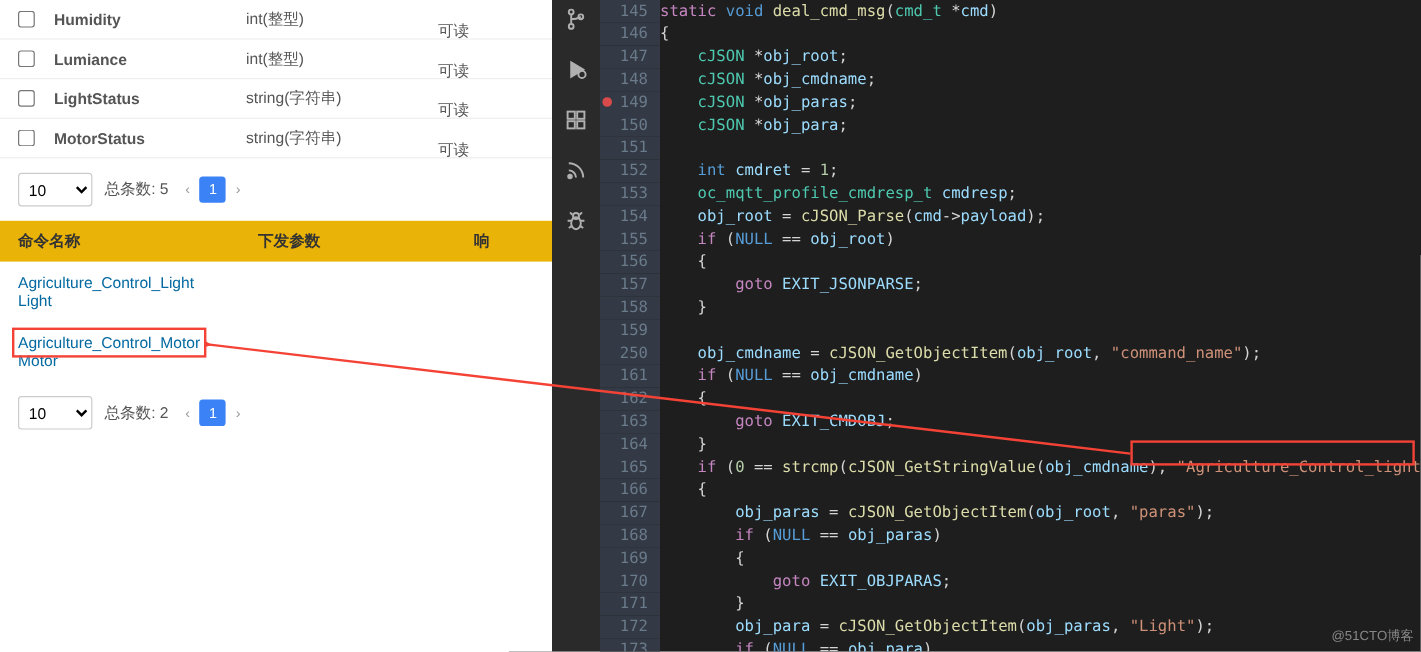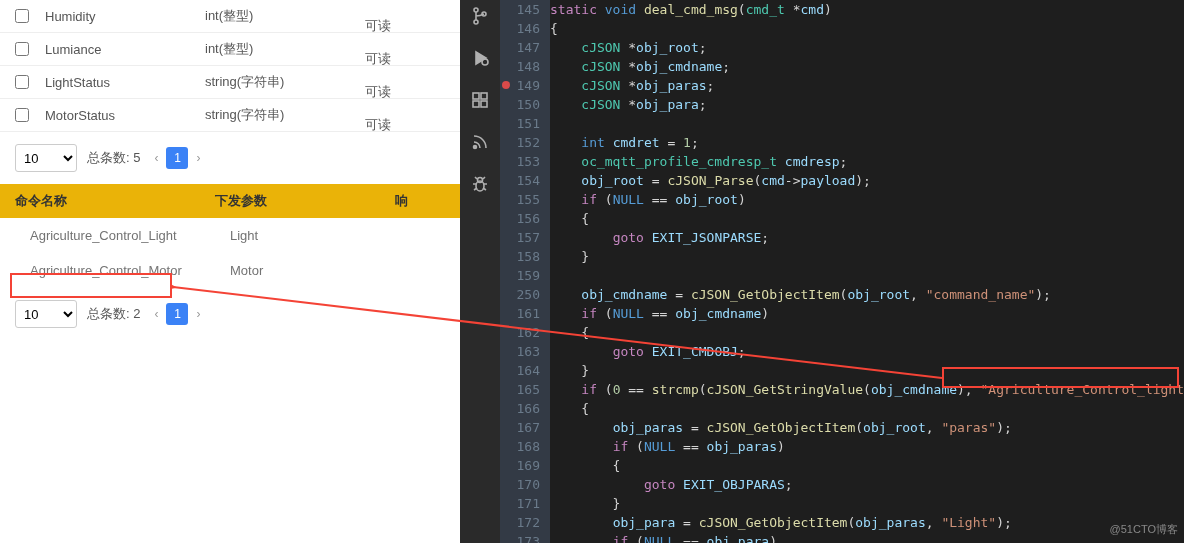--- a/index.html
+++ b/index.html
@@ -2,35 +2,35 @@
 <html><head>
 <meta charset="utf-8">
 <style>
 * { margin:0; padding:0; box-sizing:border-box; }
 body { font-family:-apple-system,BlinkMacSystemFont,"Segoe UI",sans-serif; background:#fff; width:1184px; height:543px; overflow:hidden; position:relative; }
 .left-panel { position:absolute; left:0; top:0; width:460px; height:543px; background:#fff; color:#333; }
 .prop-table { width:100%; font-size:13px; }
 .prop-row { display:flex; align-items:center; height:33px; border-bottom:1px solid #eee; padding:0 15px; }
 .prop-row .cb { width:30px; display:flex; align-items:center; }
 .prop-row .cb input { width:14px; height:14px; }
-.prop-row .c1 { width:160px; color:#555; }
+.prop-row .c1 { width:160px; color:#555;font-weight:bold; }
 .prop-row .c2 { width:160px; color:#555; }
 .prop-row .c3 { width:60px; color:#555;margin-top:20px; }
 .pager { display:flex; align-items:center; padding:12px 15px; font-size:13px; }
 .pager select { width:62px; height:28px; border:1px solid #ccc; border-radius:3px; padding:0 4px; font-size:13px; background:#fff; }
 .pager .label { margin-left:10px; color:#555; }
 .pager .pn { margin-left:10px; display:flex; align-items:center; gap:4px; }
 .pager .pn .arrow { color:#999; font-size:12px; padding:0 4px; cursor:pointer; }
 .pager .pn .page { width:22px; height:22px; background:#3b82f6; color:#fff; display:flex; align-items:center; justify-content:center; border-radius:3px; font-size:12px; }
 .add-btn { margin:10px 15px 8px; padding:6px 14px; border:1px solid #ccc; background:#fff; font-size:13px; color:#333; cursor:pointer; }
 .cmd-header { display:flex; background:#eab308; padding:8px 15px; font-size:13px; font-weight:600; color:#333; }
 .cmd-header .h1 { width:200px; }
 .cmd-header .h2 { width:180px; }
 .cmd-header .h3 { width:40px; }
-.cmd-row { display:flex; padding:10px 30px; font-size:13px; color:#737373; }
+.cmd-row { display:flex; padding:10px 15px; font-size:13px; color:#0369a1;flex-direction:column; }
 .cmd-row .r1 { width:200px; }
 .cmd-row .r2 { width:180px; }
 .hl-red { position:absolute; border:2px solid #f44336; pointer-events:none; }
 .hl1 { left:10px; top:273px; width:162px; height:25px; }
 .hl2 { left:942px; top:367px; width:237px; height:21px; }
 .arrow-svg { position:absolute; left:170px; top:275px; width:775px; height:105px; pointer-events:none; }
 .sidebar { position:absolute; left:460px; top:0; width:40px; height:543px; background:#2a2a2a; display:flex; flex-direction:column; align-items:center; padding-top:6px; gap:22px; }
 .sidebar .icon { width:20px; height:20px; display:flex; align-items:center; justify-content:center; }
 .sidebar svg { stroke:#b0b0b0; fill:none; stroke-width:1.6; }
 .editor { position:absolute; left:500px; top:0; width:684px; height:543px; background:#1e1e1e; font-family:"Consolas","Monaco",monospace; font-size:13px; line-height:19px; }

